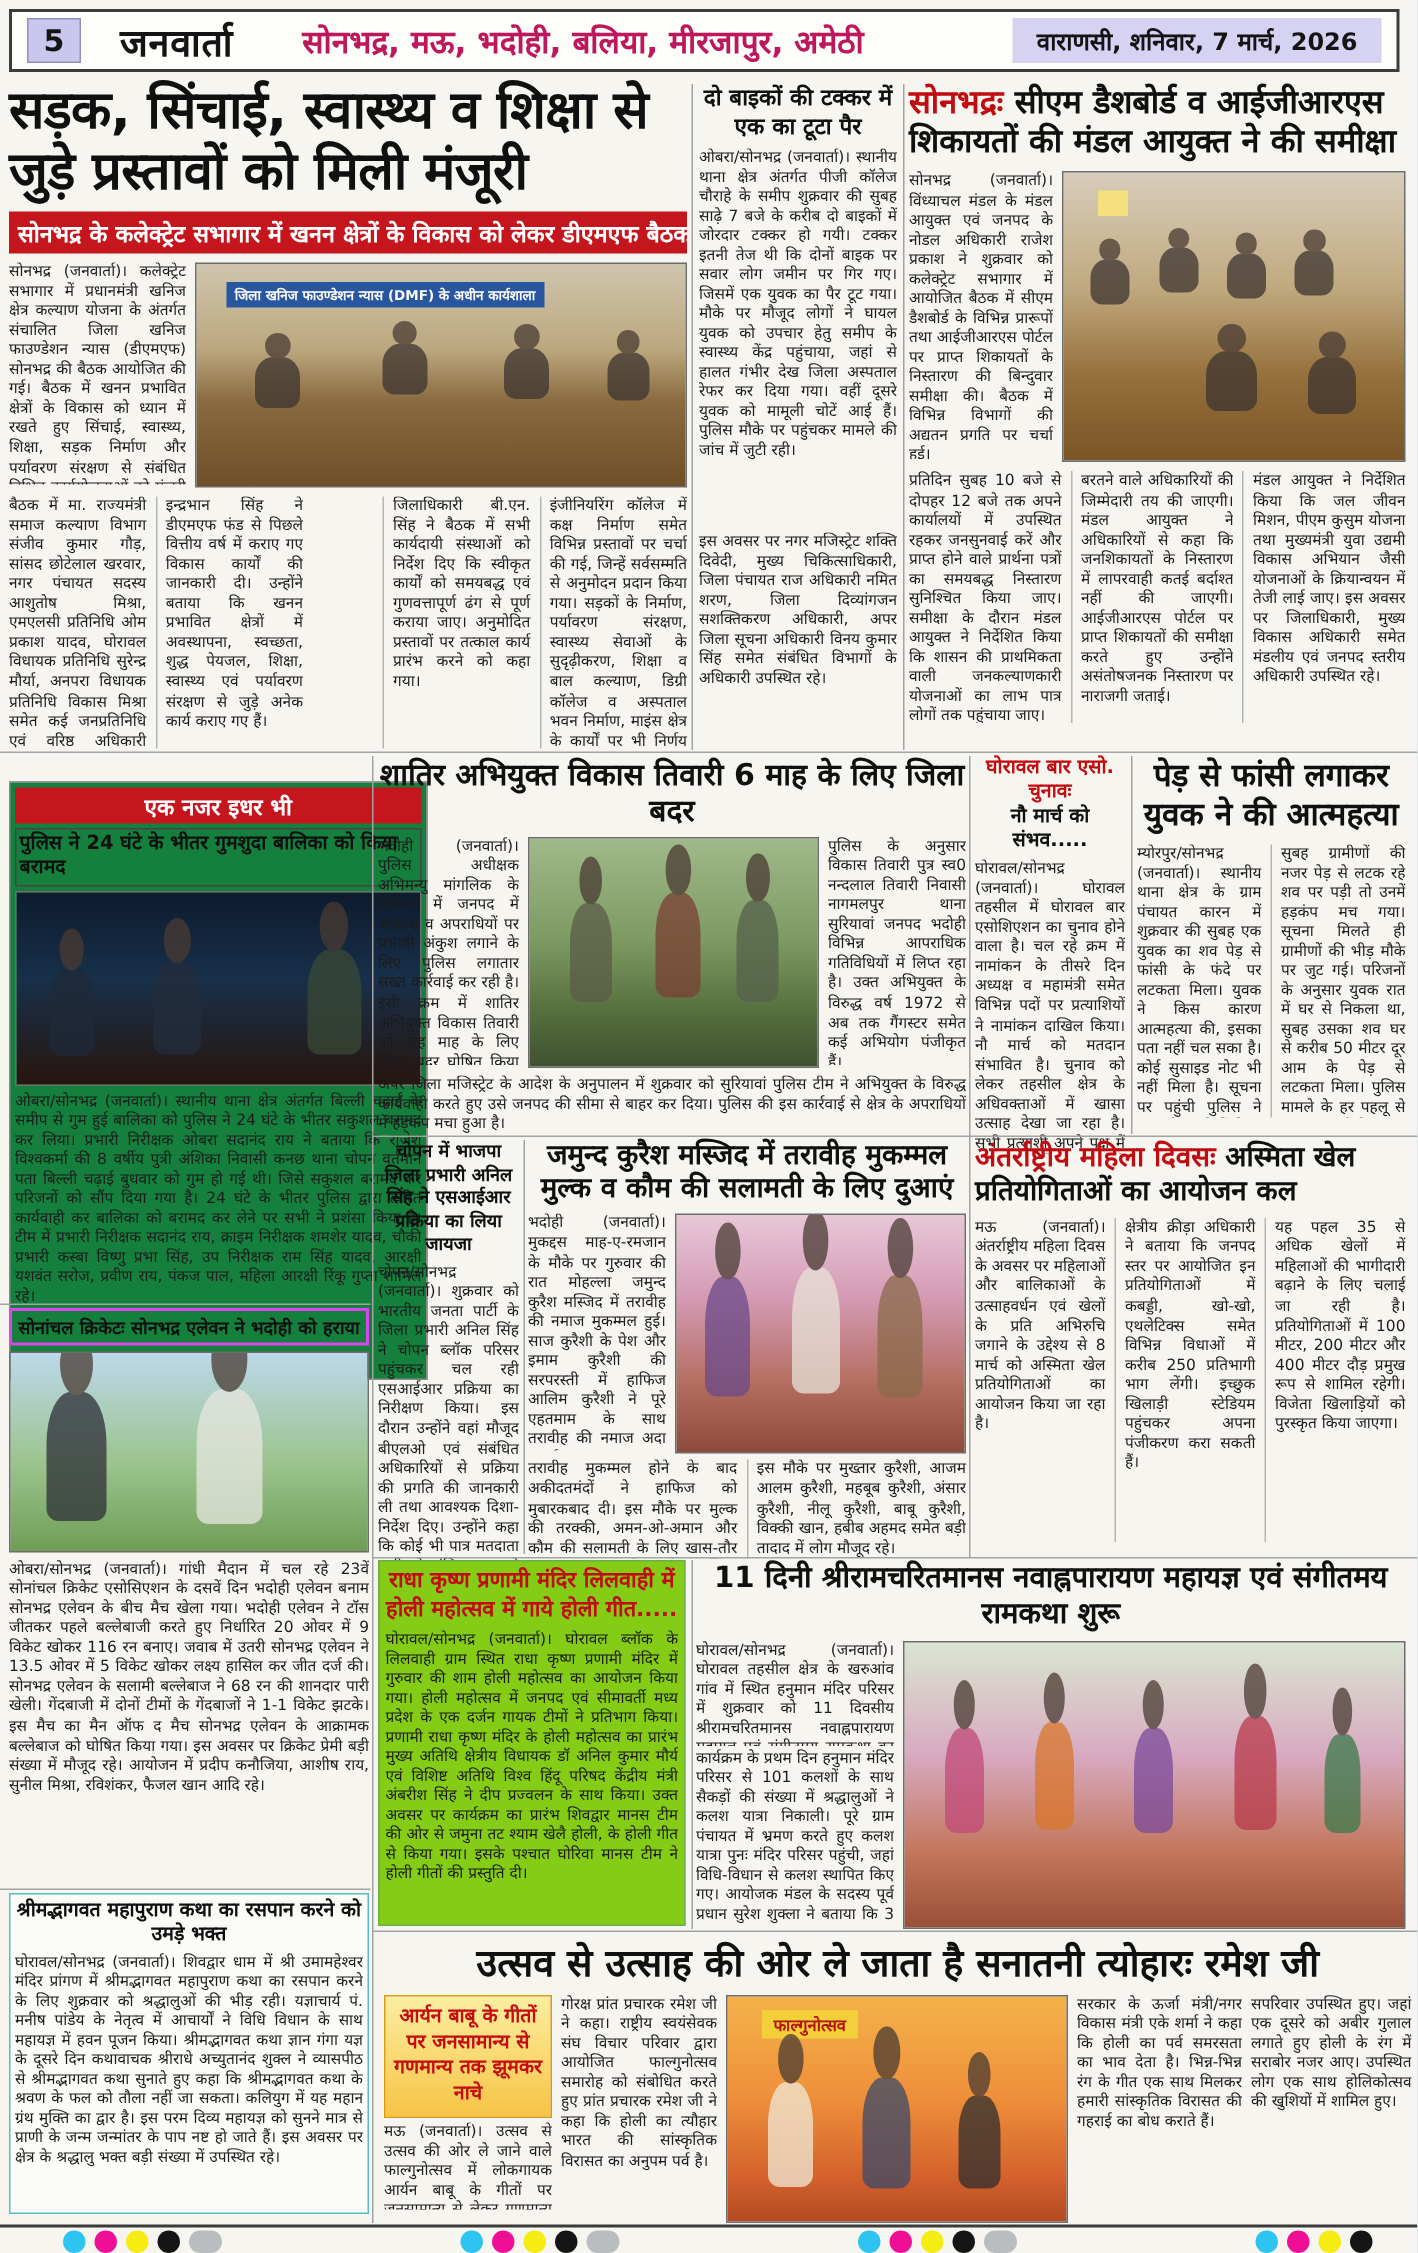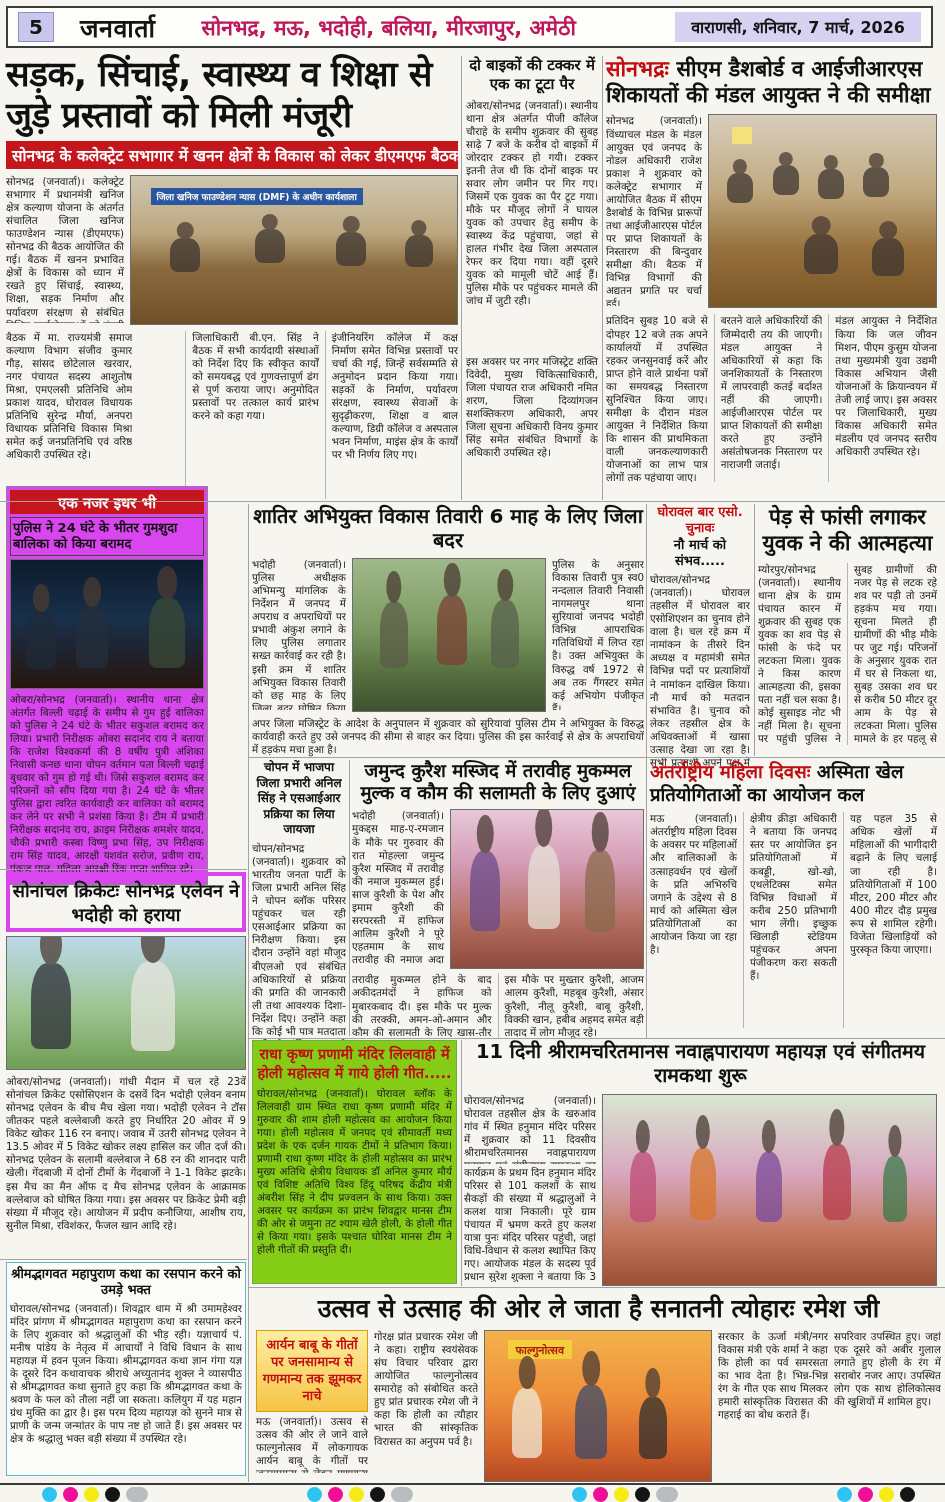--- a/index.html
+++ b/index.html
@@ -53,20 +53,21 @@
       <div class="photo ph-meeting" style="flex:1;height:148px;">
         <div class="strip">जिला खनिज फाउण्डेशन न्यास (DMF) के अधीन कार्यशाला</div>
         <div class="fig" style="left:12%;top:42%;width:30px;height:34px;"></div>
         <div class="fig" style="left:38%;top:36%;width:30px;height:34px;"></div>
         <div class="fig" style="left:63%;top:38%;width:30px;height:34px;"></div>
         <div class="fig" style="left:84%;top:40%;width:28px;height:32px;"></div>
       </div>
     </div>
     <div style="display:flex;gap:6px;margin-top:6px;">
       <div class="j" style="flex:1;height:168px;">बैठक में मा. राज्यमंत्री समाज कल्याण विभाग संजीव कुमार गौड़, सांसद छोटेलाल खरवार, नगर पंचायत सदस्य आशुतोष मिश्रा, एमएलसी प्रतिनिधि ओम प्रकाश यादव, घोरावल विधायक प्रतिनिधि सुरेन्द्र मौर्या, अनपरा विधायक प्रतिनिधि विकास मिश्रा समेत कई जनप्रतिनिधि एवं वरिष्ठ अधिकारी उपस्थित रहे।</div>
+      <div class="j" style="flex:1;height:168px;border-left:1px solid #b5b5b5;padding-left:6px;">इन्द्रभान सिंह ने डीएमएफ फंड से पिछले वित्तीय वर्ष में कराए गए विकास कार्यों की जानकारी दी। उन्होंने बताया कि खनन प्रभावित क्षेत्रों में अवस्थापना, स्वच्छता, शुद्ध पेयजल, शिक्षा, स्वास्थ्य एवं पर्यावरण संरक्षण से जुड़े अनेक कार्य कराए गए हैं।</div>
       <div class="j" style="flex:1;height:168px;border-left:1px solid #b5b5b5;padding-left:6px;margin-left:47px;">जिलाधिकारी बी.एन. सिंह ने बैठक में सभी कार्यदायी संस्थाओं को निर्देश दिए कि स्वीकृत कार्यों को समयबद्ध एवं गुणवत्तापूर्ण ढंग से पूर्ण कराया जाए। अनुमोदित प्रस्तावों पर तत्काल कार्य प्रारंभ करने को कहा गया।</div>
       <div class="j" style="flex:1;height:168px;border-left:1px solid #b5b5b5;padding-left:6px;">इंजीनियरिंग कॉलेज में कक्ष निर्माण समेत विभिन्न प्रस्तावों पर चर्चा की गई, जिन्हें सर्वसम्मति से अनुमोदन प्रदान किया गया। सड़कों के निर्माण, पर्यावरण संरक्षण, स्वास्थ्य सेवाओं के सुदृढ़ीकरण, शिक्षा व बाल कल्याण, डिग्री कॉलेज व अस्पताल भवन निर्माण, माइंस क्षेत्र के कार्यों पर भी निर्णय लिए गए।</div>
     </div>
   </div>
 
   <div class="abs" style="left:466px;top:56px;width:132px;">
     <div class="hl" style="font-size:15px;text-align:center;line-height:1.25;">दो बाइकों की टक्कर में एक का टूटा पैर</div>
     <div class="j" style="margin-top:5px;height:252px;">ओबरा/सोनभद्र (जनवार्ता)। स्थानीय थाना क्षेत्र अंतर्गत पीजी कॉलेज चौराहे के समीप शुक्रवार की सुबह साढ़े 7 बजे के करीब दो बाइकों में जोरदार टक्कर हो गयी। टक्कर इतनी तेज थी कि दोनों बाइक पर सवार लोग जमीन पर गिर गए। जिसमें एक युवक का पैर टूट गया। मौके पर मौजूद लोगों ने घायल युवक को उपचार हेतु समीप के स्वास्थ्य केंद्र पहुंचाया, जहां से हालत गंभीर देख जिला अस्पताल रेफर कर दिया गया। वहीं दूसरे युवक को मामूली चोटें आई हैं। पुलिस मौके पर पहुंचकर मामले की जांच में जुटी रही।</div>
     <div class="j" style="margin-top:4px;height:128px;">इस अवसर पर नगर मजिस्ट्रेट शक्ति दिवेदी, मुख्य चिकित्साधिकारी, जिला पंचायत राज अधिकारी नमित शरण, जिला दिव्यांगजन सशक्तिकरण अधिकारी, अपर जिला सूचना अधिकारी विनय कुमार सिंह समेत संबंधित विभागों के अधिकारी उपस्थित रहे।</div>
   </div>
@@ -88,21 +89,21 @@
         <div class="fig" style="left:72%;top:64%;width:32px;height:38px;"></div>
       </div>
     </div>
     <div style="display:flex;gap:6px;margin-top:6px;">
       <div class="j" style="flex:1;height:168px;">प्रतिदिन सुबह 10 बजे से दोपहर 12 बजे तक अपने कार्यालयों में उपस्थित रहकर जनसुनवाई करें और प्राप्त होने वाले प्रार्थना पत्रों का समयबद्ध निस्तारण सुनिश्चित किया जाए। समीक्षा के दौरान मंडल आयुक्त ने निर्देशित किया कि शासन की प्राथमिकता वाली जनकल्याणकारी योजनाओं का लाभ पात्र लोगों तक पहुंचाया जाए।</div>
       <div class="j" style="flex:1;height:168px;border-left:1px solid #b5b5b5;padding-left:6px;">बरतने वाले अधिकारियों की जिम्मेदारी तय की जाएगी। मंडल आयुक्त ने अधिकारियों से कहा कि जनशिकायतों के निस्तारण में लापरवाही कतई बर्दाश्त नहीं की जाएगी। आईजीआरएस पोर्टल पर प्राप्त शिकायतों की समीक्षा करते हुए उन्होंने असंतोषजनक निस्तारण पर नाराजगी जताई।</div>
       <div class="j" style="flex:1;height:168px;border-left:1px solid #b5b5b5;padding-left:6px;">मंडल आयुक्त ने निर्देशित किया कि जल जीवन मिशन, पीएम कुसुम योजना तथा मुख्यमंत्री युवा उद्यमी विकास अभियान जैसी योजनाओं के क्रियान्वयन में तेजी लाई जाए। इस अवसर पर जिलाधिकारी, मुख्य विकास अधिकारी समेत मंडलीय एवं जनपद स्तरीय अधिकारी उपस्थित रहे।</div>
     </div>
   </div>
 
-  <div class="abs" style="left:6px;top:486px;width:202px;border:1px solid #8a8a8a;padding:3px;box-sizing:border-box;background:#d946ef;">
+  <div class="abs" style="left:6px;top:521px;width:279px;border:1px solid #8a8a8a;padding:3px;box-sizing:border-box;background:#15803d;">
     <div class="banner" style="font-size:15px;text-align:center;padding:2px 0;">एक नजर इधर भी</div>
     <div class="hl" style="font-size:13px;text-align:left;border:1px solid #444;margin-top:3px;padding:2px;line-height:1.25;">पुलिस ने 24 घंटे के भीतर गुमशुदा बालिका को किया बरामद</div>
     <div class="photo ph-night" style="height:128px;margin-top:3px;">
       <div class="fig" style="left:8%;top:40%;width:30px;height:58px;background:#1f2a38;"></div>
       <div class="fig" style="left:34%;top:36%;width:32px;height:62px;background:#232e3c;"></div>
       <div class="fig" style="left:72%;top:30%;width:36px;height:70px;background:#3a4a36;"></div>
     </div>
     <div class="j" style="margin-top:4px;height:188px;">ओबरा/सोनभद्र (जनवार्ता)। स्थानीय थाना क्षेत्र अंतर्गत बिल्ली चढ़ाई के समीप से गुम हुई बालिका को पुलिस ने 24 घंटे के भीतर सकुशल बरामद कर लिया। प्रभारी निरीक्षक ओबरा सदानंद राय ने बताया कि राजेश विश्वकर्मा की 8 वर्षीय पुत्री अंशिका निवासी कनछ थाना चोपन वर्तमान पता बिल्ली चढ़ाई बुधवार को गुम हो गई थी। जिसे सकुशल बरामद कर परिजनों को सौंप दिया गया है। 24 घंटे के भीतर पुलिस द्वारा त्वरित कार्यवाही कर बालिका को बरामद कर लेने पर सभी ने प्रशंसा किया है। टीम में प्रभारी निरीक्षक सदानंद राय, क्राइम निरीक्षक शमशेर यादव, चौकी प्रभारी कस्बा विष्णु प्रभा सिंह, उप निरीक्षक राम सिंह यादव, आरक्षी यशवंत सरोज, प्रवीण राय, पंकज पाल, महिला आरक्षी रिंकू गुप्ता शामिल रहे।</div>
   </div>
 
@@ -162,21 +163,21 @@
       <span>अस्मिता खेल प्रतियोगिताओं का आयोजन कल</span>
     </div>
     <div style="display:flex;gap:6px;margin-top:6px;">
       <div class="j" style="flex:1;height:216px;">मऊ (जनवार्ता)। अंतर्राष्ट्रीय महिला दिवस के अवसर पर महिलाओं और बालिकाओं के उत्साहवर्धन एवं खेलों के प्रति अभिरुचि जगाने के उद्देश्य से 8 मार्च को अस्मिता खेल प्रतियोगिताओं का आयोजन किया जा रहा है।</div>
       <div class="j" style="flex:1;height:216px;border-left:1px solid #b5b5b5;padding-left:6px;">क्षेत्रीय क्रीड़ा अधिकारी ने बताया कि जनपद स्तर पर आयोजित इन प्रतियोगिताओं में कबड्डी, खो-खो, एथलेटिक्स समेत विभिन्न विधाओं में करीब 250 प्रतिभागी भाग लेंगी। इच्छुक खिलाड़ी स्टेडियम पहुंचकर अपना पंजीकरण करा सकती हैं।</div>
       <div class="j" style="flex:1;height:216px;border-left:1px solid #b5b5b5;padding-left:6px;">यह पहल 35 से अधिक खेलों में महिलाओं की भागीदारी बढ़ाने के लिए चलाई जा रही है। प्रतियोगिताओं में 100 मीटर, 200 मीटर और 400 मीटर दौड़ प्रमुख रूप से शामिल रहेगी। विजेता खिलाड़ियों को पुरस्कृत किया जाएगा।</div>
     </div>
   </div>
 
   <div class="abs" style="left:6px;top:872px;width:240px;">
-    <div class="hl" style="font-size:18px;text-align:center;border:4px solid #d946ef;padding:2px;">सोनांचल क्रिकेटः सोनभद्र एलेवन ने भदोही को हराया</div>
+    <div class="hl" style="font-size:12px;text-align:center;border:2px solid #d946ef;padding:2px;">सोनांचल क्रिकेटः सोनभद्र एलेवन ने भदोही को हराया</div>
     <div class="photo ph-cricket" style="height:132px;margin-top:4px;">
       <div class="fig" style="left:10%;top:20%;width:40px;height:86px;background:#2e2e38;"></div>
       <div class="fig" style="left:52%;top:18%;width:44px;height:90px;background:#e8e6e0;"></div>
     </div>
     <div class="j" style="margin-top:5px;height:238px;">ओबरा/सोनभद्र (जनवार्ता)। गांधी मैदान में चल रहे 23वें सोनांचल क्रिकेट एसोसिएशन के दसवें दिन भदोही एलेवन बनाम सोनभद्र एलेवन के बीच मैच खेला गया। भदोही एलेवन ने टॉस जीतकर पहले बल्लेबाजी करते हुए निर्धारित 20 ओवर में 9 विकेट खोकर 116 रन बनाए। जवाब में उतरी सोनभद्र एलेवन ने 13.5 ओवर में 5 विकेट खोकर लक्ष्य हासिल कर जीत दर्ज की। सोनभद्र एलेवन के सलामी बल्लेबाज ने 68 रन की शानदार पारी खेली। गेंदबाजी में दोनों टीमों के गेंदबाजों ने 1-1 विकेट झटके। इस मैच का मैन ऑफ द मैच सोनभद्र एलेवन के आक्रामक बल्लेबाज को घोषित किया गया। इस अवसर पर क्रिकेट प्रेमी बड़ी संख्या में मौजूद रहे। आयोजन में प्रदीप कनौजिया, आशीष राय, सुनील मिश्रा, रविशंकर, फैजल खान आदि रहे।</div>
   </div>
 
   <div class="abs" style="left:6px;top:1262px;width:240px;height:214px;border:1px solid #58b9c9;padding:3px;box-sizing:border-box;background:#fbfcf8;">
     <div class="hl" style="font-size:13px;text-align:center;line-height:1.25;">श्रीमद्भागवत महापुराण कथा का रसपान करने को उमड़े भक्त</div>
     <div class="j" style="margin-top:3px;height:170px;">घोरावल/सोनभद्र (जनवार्ता)। शिवद्वार धाम में श्री उमामहेश्वर मंदिर प्रांगण में श्रीमद्भागवत महापुराण कथा का रसपान करने के लिए शुक्रवार को श्रद्धालुओं की भीड़ रही। यज्ञाचार्य पं. मनीष पांडेय के नेतृत्व में आचार्यों ने विधि विधान के साथ महायज्ञ में हवन पूजन किया। श्रीमद्भागवत कथा ज्ञान गंगा यज्ञ के दूसरे दिन कथावाचक श्रीराधे अच्युतानंद शुक्ल ने व्यासपीठ से श्रीमद्भागवत कथा सुनाते हुए कहा कि श्रीमद्भागवत कथा के श्रवण के फल को तौला नहीं जा सकता। कलियुग में यह महान ग्रंथ मुक्ति का द्वार है। इस परम दिव्य महायज्ञ को सुनने मात्र से प्राणी के जन्म जन्मांतर के पाप नष्ट हो जाते हैं। इस अवसर पर क्षेत्र के श्रद्धालु भक्त बड़ी संख्या में उपस्थित रहे।</div>

